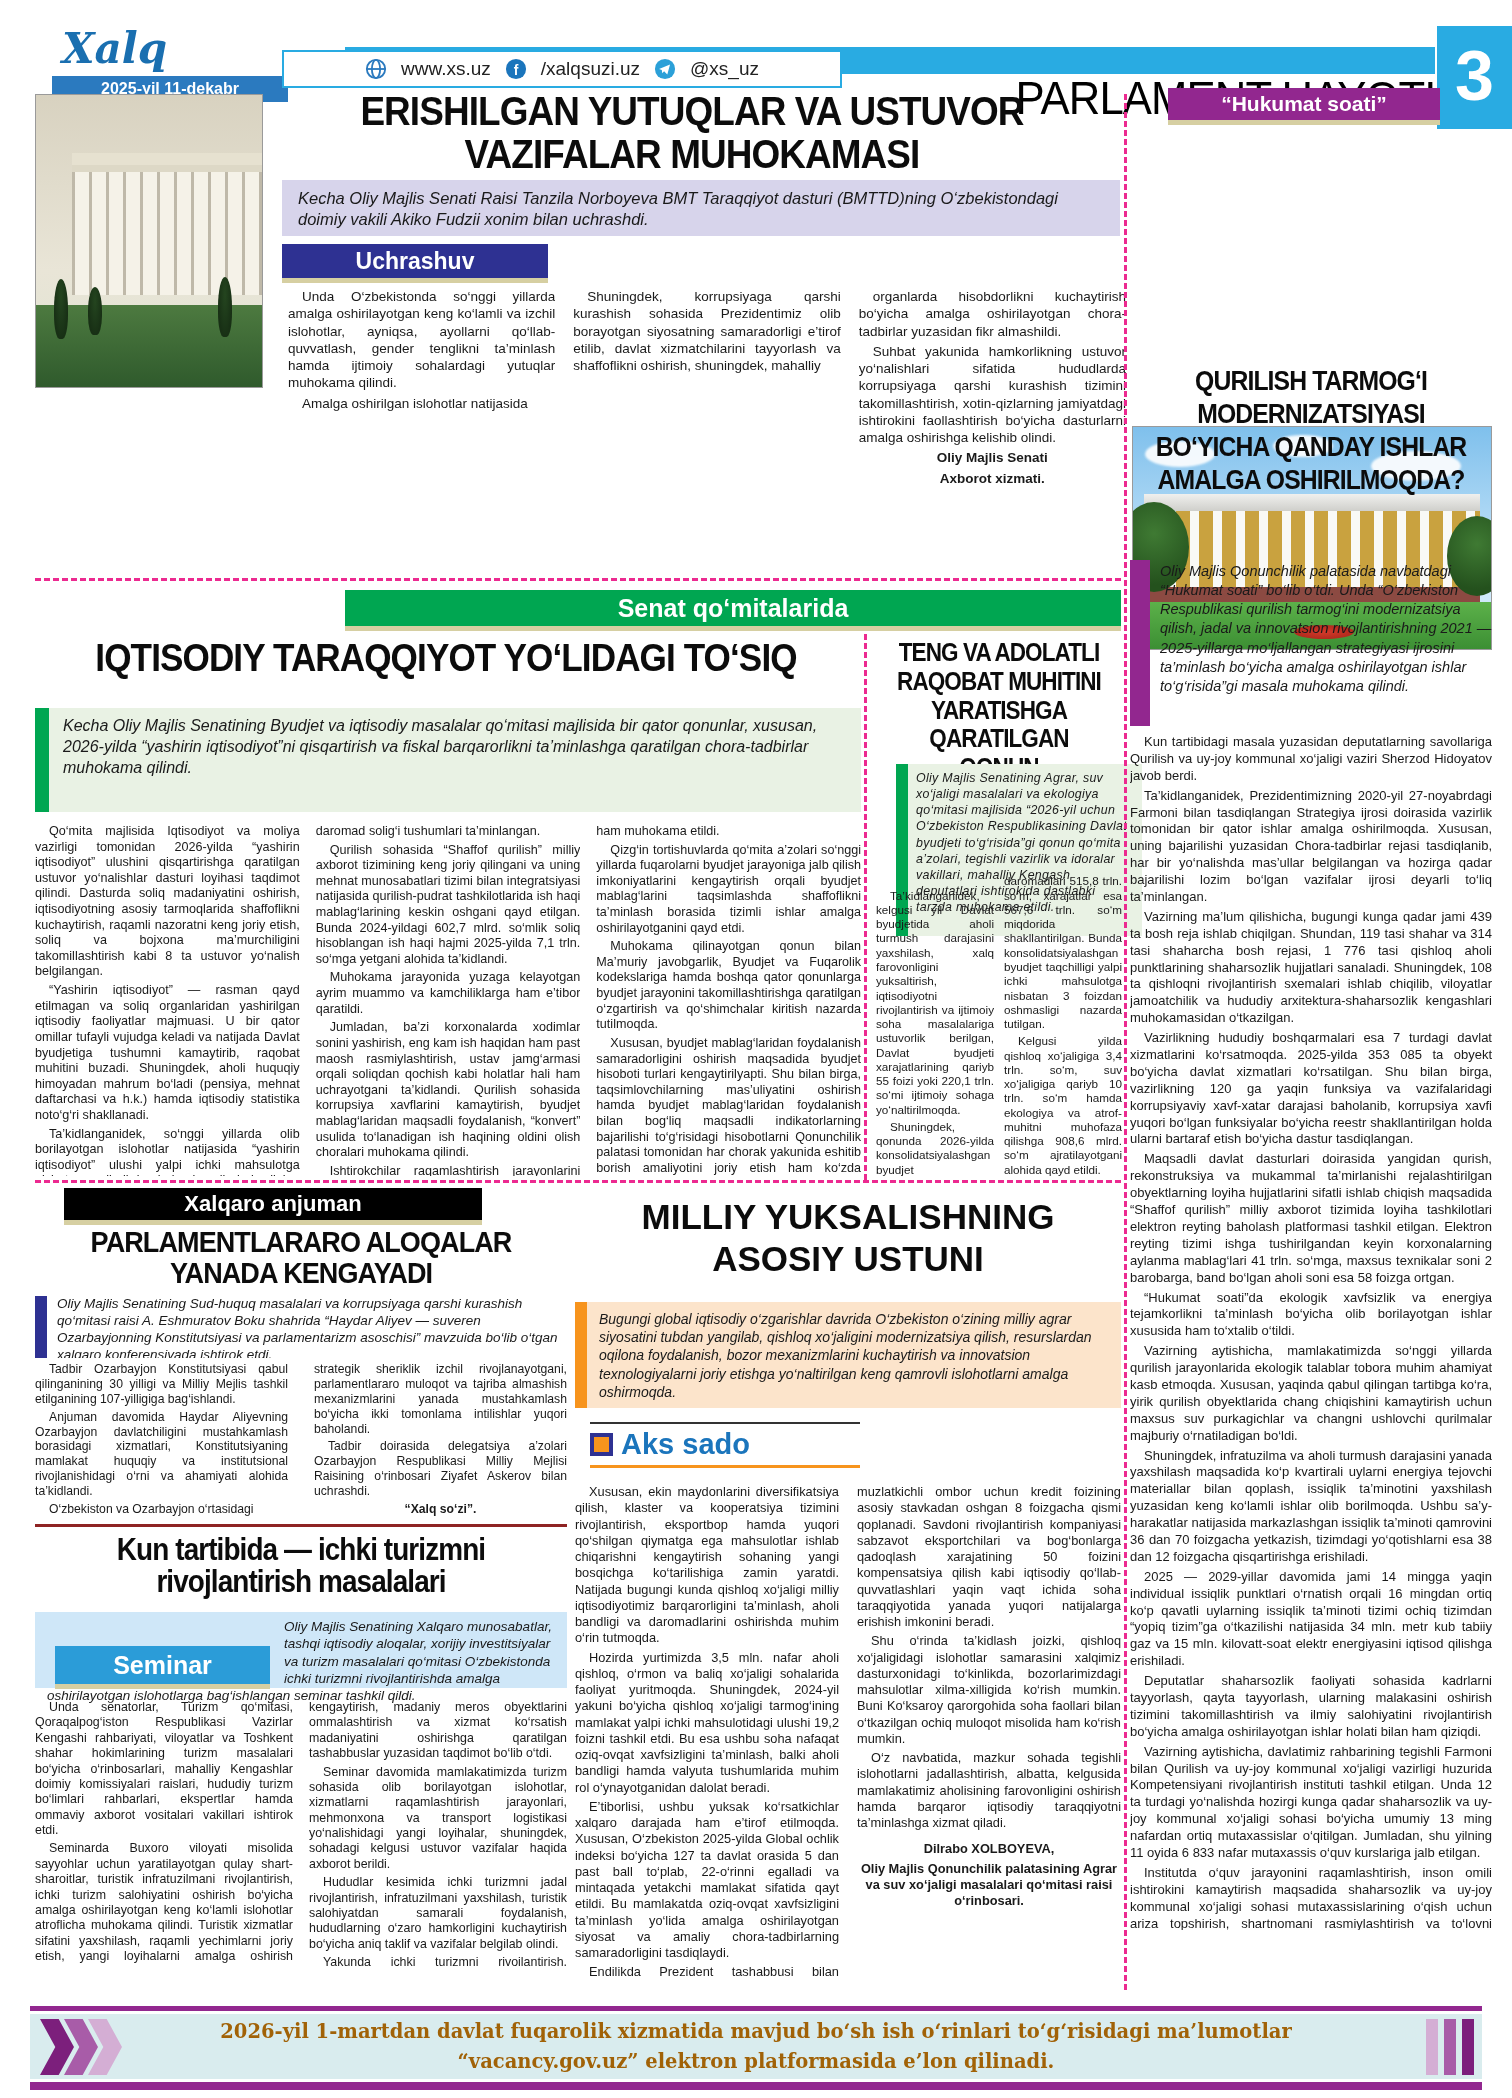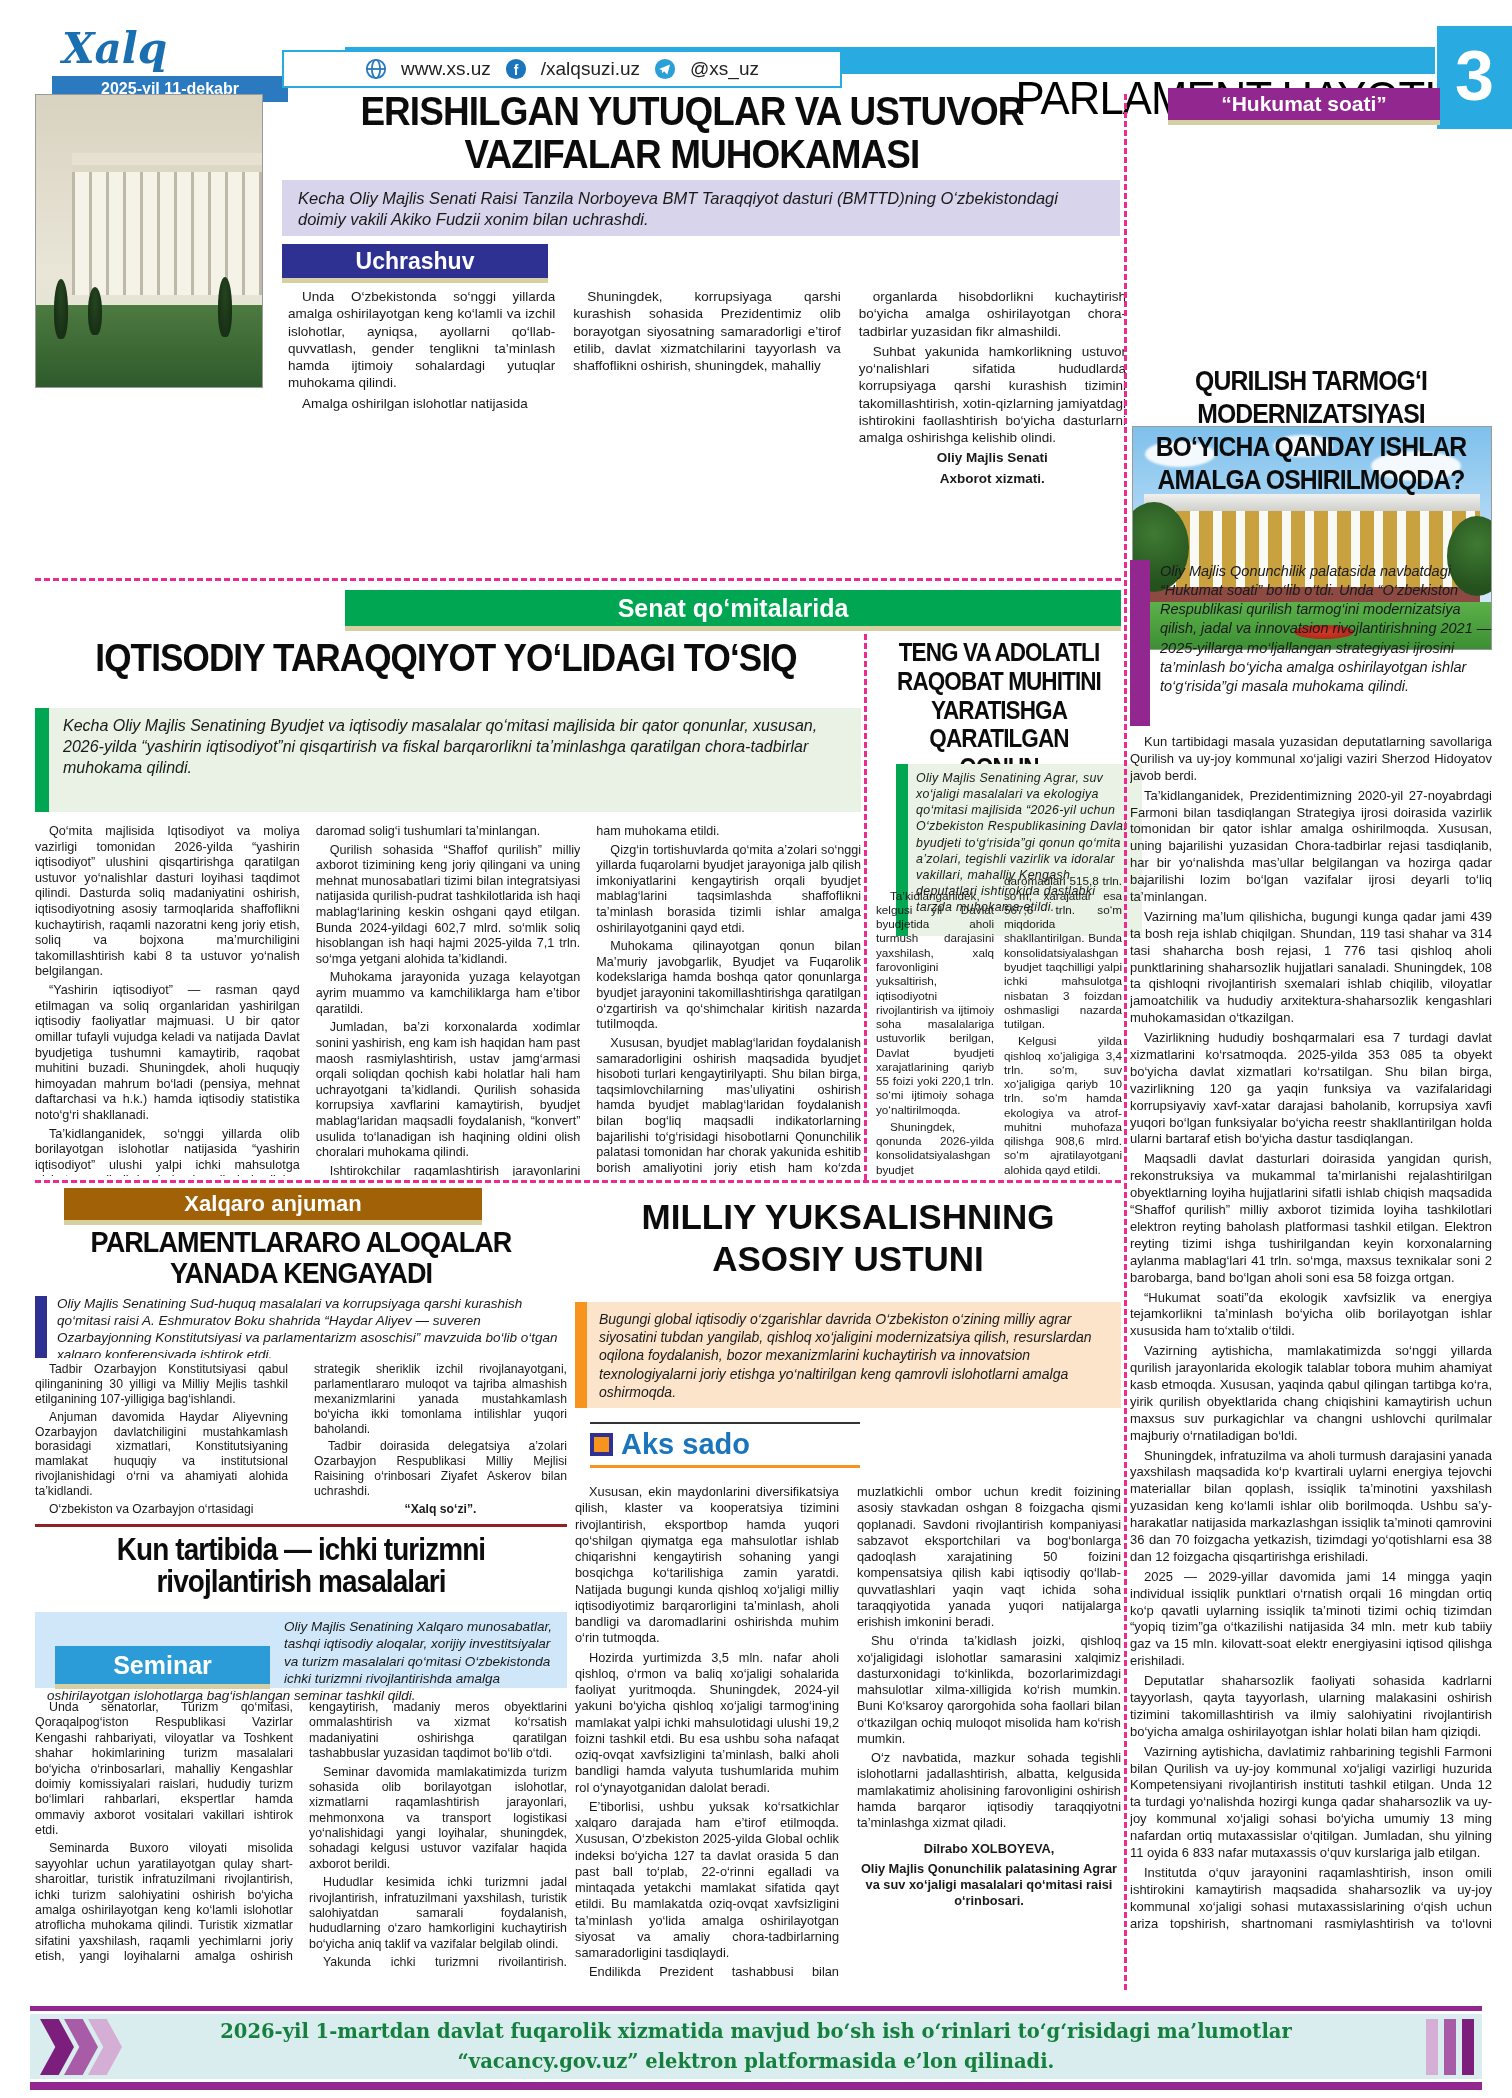--- a/index.html
+++ b/index.html
@@ -190,21 +190,21 @@
     <p>Shuningdek, infratuzilma va aholi turmush darajasini yanada yaxshilash maqsadida ko‘p kvartirali uylarni energiya tejovchi materiallar bilan qoplash, issiqlik ta’minotini yaxshilash yuzasidan keng ko‘lamli ishlar olib borilmoqda. Ushbu sa’y-harakatlar natijasida markazlashgan issiqlik ta’minoti qamrovini 36 dan 70 foizgacha yetkazish, tizimdagi yo‘qotishlarni esa 38 dan 12 foizgacha qisqartirishga erishiladi.</p>
     <p>2025 — 2029-yillar davomida jami 14 mingga yaqin individual issiqlik punktlari o‘rnatish orqali 16 mingdan ortiq ko‘p qavatli uylarning issiqlik ta’minoti tizimi ochiq tizimdan “yopiq tizim”ga o‘tkazilishi natijasida 34 mln. metr kub tabiiy gaz va 15 mln. kilovatt-soat elektr energiyasini iqtisod qilishga erishiladi.</p>
     <p>Deputatlar shaharsozlik faoliyati sohasida kadrlarni tayyorlash, qayta tayyorlash, ularning malakasini oshirish tizimini takomillashtirish va ilmiy salohiyatini rivojlantirish bo‘yicha amalga oshirilayotgan ishlar holati bilan ham qiziqdi.</p>
     <p>Vazirning aytishicha, davlatimiz rahbarining tegishli Farmoni bilan Qurilish va uy-joy kommunal xo‘jaligi vazirligi huzurida Kompetensiyani rivojlantirish instituti tashkil etilgan. Unda 12 ta turdagi yo‘nalishda hozirgi kunga qadar shaharsozlik va uy-joy kommunal xo‘jaligi sohasi bo‘yicha umumiy 13 ming nafardan ortiq mutaxassislar o‘qitilgan. Jumladan, shu yilning 11 oyida 6 833 nafar mutaxassis o‘quv kurslariga jalb etilgan.</p>
     <p>Institutda o‘quv jarayonini raqamlashtirish, inson omili ishtirokini kamaytirish maqsadida shaharsozlik va uy-joy kommunal xo‘jaligi sohasi mutaxassislarining o‘qish uchun ariza topshirish, shartnomani rasmiylashtirish va to‘lovni amalga oshirish ishlari, yakuniy testdan muvaffaqiyatli o‘tganda sertifikatni yuklab olishi “sert.mc.uz” axborot tizimi orqali amalga oshirilmoqda.</p>
 
   </div>
 
   <div class="abs hdash" style="left:35px;top:1180px;width:1086px;"></div>
 
-  <div class="abs badge" style="left:64px;top:1188px;width:418px;height:32px;background:#a16207;font-size:22px;line-height:32px;">Xalqaro anjuman</div>
+  <div class="abs badge" style="left:64px;top:1188px;width:418px;height:32px;background:#000000;font-size:22px;line-height:32px;">Xalqaro anjuman</div>
   <div class="abs hl cond" style="left:35px;top:1226px;width:532px;font-size:30px;">PARLAMENTLARARO ALOQALAR YANADA KENGAYADI</div>
   <div class="abs leadbox" style="left:35px;top:1296px;width:532px;height:62px;">
     <div class="leadbar" style="flex-basis:12px;background:#2e3192;margin-right:10px;"></div>
     <div class="leadtxt" style="font-size:13.5px;line-height:1.25;">Oliy Majlis Senatining Sud-huquq masalalari va korrupsiyaga qarshi kurashish qo‘mitasi raisi A. Eshmuratov Boku shahrida “Haydar Aliyev — suveren Ozarbayjonning Konstitutsiyasi va parlamentarizm asoschisi” mavzuida bo‘lib o‘tgan xalqaro konferensiyada ishtirok etdi.</div>
   </div>
   <div class="abs cols" style="left:35px;top:1362px;width:532px;height:156px;gap:26px;">
     <div class="col bodytxt" style="font-size:12.2px;line-height:1.22;">
       <p>Tadbir Ozarbayjon Konstitutsiyasi qabul qilinganining 30 yilligi va Milliy Mejlis tashkil etilganining 107-yilligiga bag‘ishlandi.</p>
       <p>Anjuman davomida Haydar Aliyevning Ozarbayjon davlatchiligini mustahkamlash borasidagi xizmatlari, Konstitutsiyaning mamlakat huquqiy va institutsional rivojlanishidagi o‘rni va ahamiyati alohida ta’kidlandi.</p>
       <p>O‘zbekiston va Ozarbayjon o‘rtasidagi</p>
@@ -264,19 +264,19 @@
     </div>
   </div>
 
   <div class="abs" style="left:30px;top:2006px;width:1452px;height:84px;background:#d9ecee;border-top:5px solid #92278f;border-bottom:8px solid #92278f;box-sizing:border-box;box-shadow:inset 0 3px 0 #fff,inset 0 -3px 0 #fff;">
     <div style="position:absolute;left:10px;top:8px;width:34px;height:56px;background:#7c1f7c;clip-path:polygon(0 0,55% 0,100% 50%,55% 100%,0 100%,45% 50%);"></div>
     <div style="position:absolute;left:34px;top:8px;width:34px;height:56px;background:#a85ca8;clip-path:polygon(0 0,55% 0,100% 50%,55% 100%,0 100%,45% 50%);"></div>
     <div style="position:absolute;left:58px;top:8px;width:34px;height:56px;background:#d4aed4;clip-path:polygon(0 0,55% 0,100% 50%,55% 100%,0 100%,45% 50%);"></div>
     <div style="position:absolute;right:44px;top:8px;width:12px;height:56px;background:#d4aed4;"></div>
     <div style="position:absolute;right:26px;top:8px;width:12px;height:56px;background:#a85ca8;"></div>
     <div style="position:absolute;right:8px;top:8px;width:12px;height:56px;background:#7c1f7c;"></div>
-    <div style="text-align:center;font-family:'DejaVu Serif',serif;font-weight:bold;font-size:19.5px;line-height:1.55;padding-top:6px;color:#15803d;">
+    <div style="text-align:center;font-family:'DejaVu Serif',serif;font-weight:bold;font-size:19.5px;line-height:1.55;padding-top:6px;color:#a16207;">
       <div>2026-yil 1-martdan davlat fuqarolik xizmatida mavjud bo‘sh ish o‘rinlari to‘g‘risidagi ma’lumotlar</div>
       <div>“vacancy.gov.uz” elektron platformasida e’lon qilinadi.</div>
     </div>
   </div>
 
 </div>
 
 </body></html>

